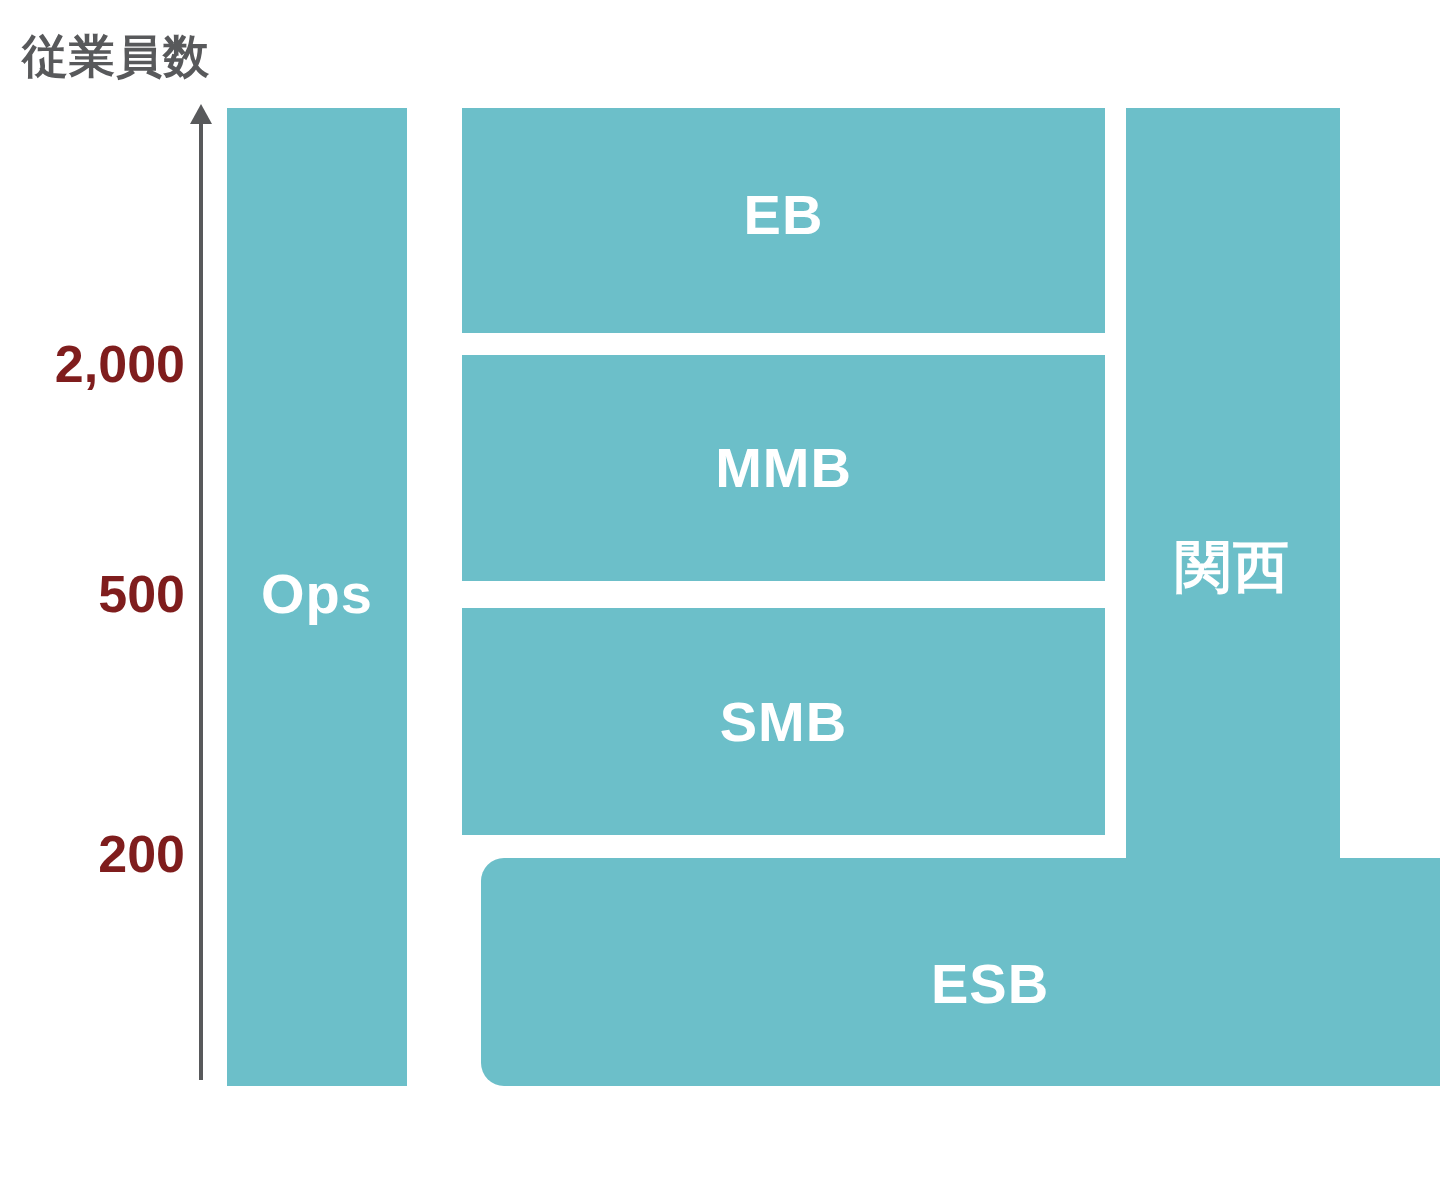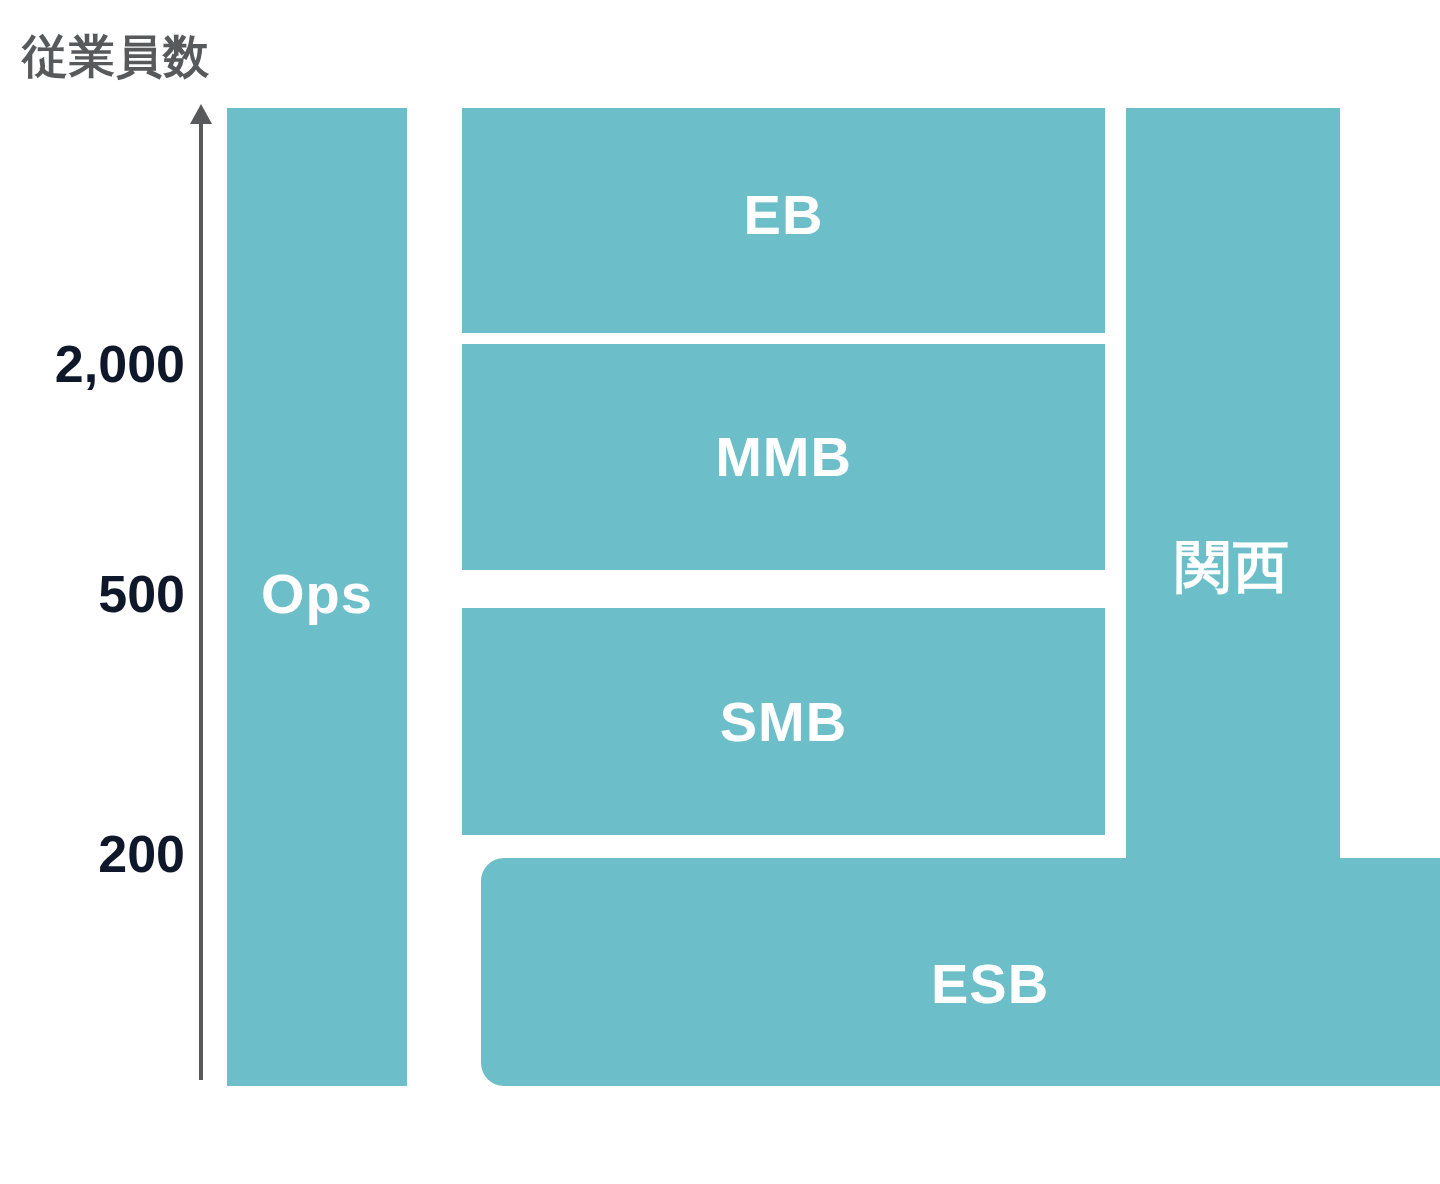--- a/index.html
+++ b/index.html
@@ -53,21 +53,21 @@
     border-right: 11px solid transparent;
     border-bottom: 20px solid #58595b;
   }
 
   .tick-label {
     position: absolute;
     right: 1255px;  
     text-align: right;
     font-size: 52px;
     font-weight: bold;
-    color: #0f172a;
+    color: #7f1d1d;
     white-space: nowrap;
     line-height: 1;
   }
   .tick-2000 { top: 338px; }
   .tick-500  { top: 568px; }
   .tick-100  { top: 828px; }
 
   
   .block {
     position: absolute;
@@ -103,21 +103,21 @@
   
   .block-eb {
     left: 462px;
     top: 108px;
     width: 643px;
     height: 225px;
     align-items: center;
   }
   .block-mmb {
     left: 462px;
-    top: 344px;
+    top: 355px;
     width: 643px;
     height: 226px;
   }
   .block-smb {
     left: 462px;
     top: 608px;
     width: 643px;
     height: 227px;
   }
   .block-esb {

